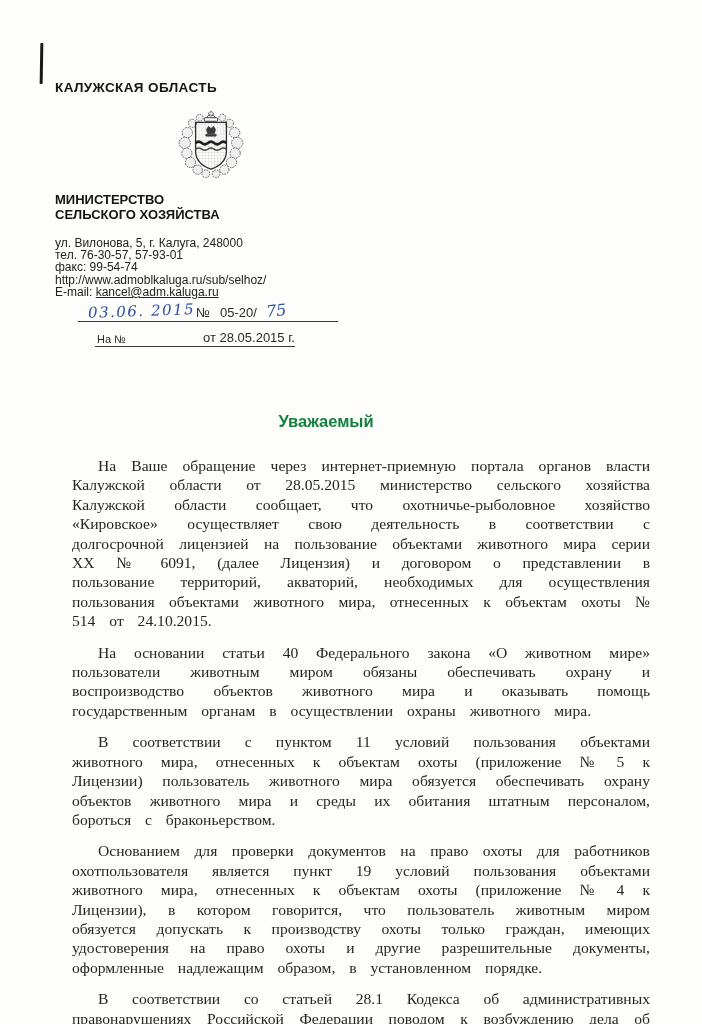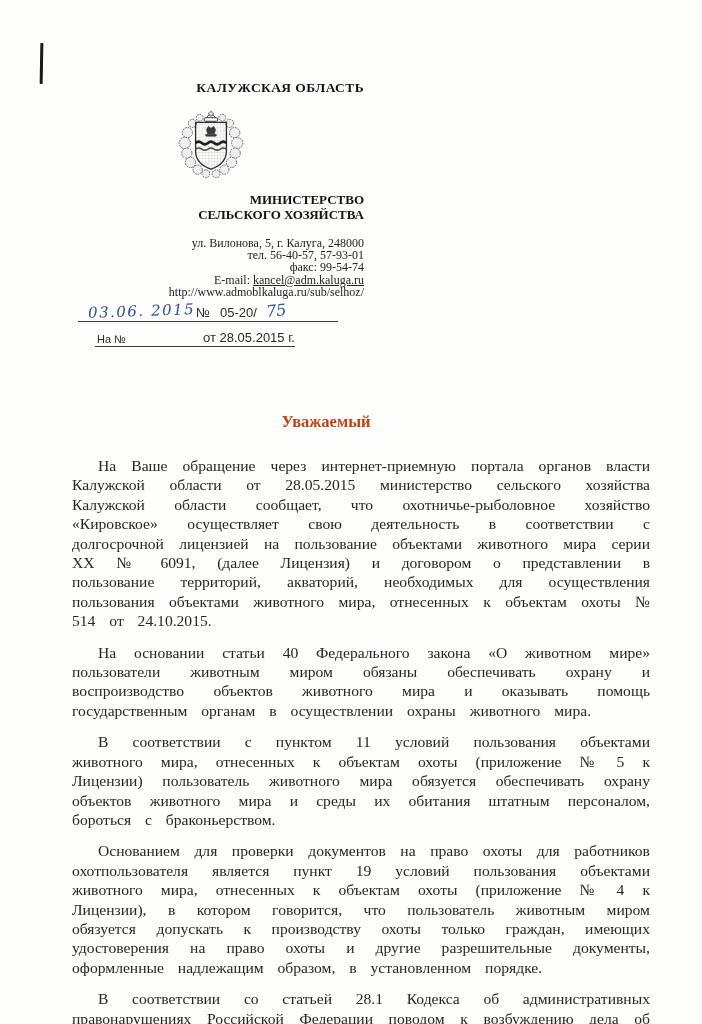--- a/index.html
+++ b/index.html
@@ -14,21 +14,21 @@
     background:#fdfdfc;
     overflow:hidden;
     color:#1c1c1c;
   }
   
   #artifact{
     position:absolute;left:40px;top:43px;width:3px;height:41px;
     background:#191919;transform:rotate(1deg);border-radius:1px;
   }
   
-  .lh{position:absolute;left:72px;width:292px;text-align:right;font-family:Liberation Serif, serif;}
+  .lh{position:absolute;left:55px;width:292px;text-align:left;}
   #region-title{top:80px;font-size:13.5px;font-weight:bold;letter-spacing:.4px;color:#141414;}
   #arms{position:absolute;left:177px;top:109px;width:68px;height:74px;}
   #ministry{top:192px;font-size:13px;font-weight:bold;line-height:15px;color:#141414;}
   #contact{top:237px;font-size:12px;line-height:12.2px;color:#222;}
   #contact .email-link{text-decoration:underline;}
   
   .ref-line{position:absolute;border-bottom:1.6px solid #3a3a3a;}
   #ref1{left:78px;top:300px;width:260px;height:21px;}
   #ref2{left:95px;top:328px;width:200px;height:18px;}
   .ref-line span{position:absolute;bottom:1px;white-space:nowrap;}
@@ -40,21 +40,21 @@
   #hw-date{left:10px;transform:rotate(-2deg);}
   #num-sign{left:118px;}
   #num-printed{left:142px;text-align:center;}
   #hw-num{left:188px;font-size:16px;transform:rotate(-6deg);letter-spacing:0;}
   #incoming-label{left:2px;font-size:11px;}
   #incoming-date{left:108px;font-size:13px;}
   
   #salutation{
     position:absolute;left:60px;top:412px;width:602px;
     text-align:center;padding-right:70px;box-sizing:border-box;
-    font-family:Liberation Serif, serif;font-weight:bold;font-size:16.5px;color:#c2410c;
+    font-family:Liberation Sans, sans-serif;font-weight:bold;font-size:16.5px;color:#15803d;
   }
   #letter-body{
     position:absolute;left:60px;top:444px;width:602px;
     font-family:"Liberation Serif", serif;
     font-size:15.6px;line-height:19.4px;color:#262626;
     text-align:justify;word-spacing:10px;
   }
   #letter-body p{margin:12px;text-indent:26px;}
   #letter-body p.underlined{
     text-decoration:underline;
@@ -119,24 +119,24 @@
     </svg>
   </div>
 
   <div id="ministry" class="lh">
     <div>МИНИСТЕРСТВО</div>
     <div>СЕЛЬСКОГО ХОЗЯЙСТВА</div>
   </div>
 
   <div id="contact" class="lh">
     <div>ул. Вилонова,  5, г. Калуга, 248000</div>
-    <div>тел.  56-40-57, 57-93-01</div>
+    <div>тел.  76-30-57, 57-93-01</div>
     <div>факс: 99-54-74</div>
+    <div>http://www.admoblkaluga.ru/sub/selhoz/</div>
     <div><span>E-mail: </span><span class="email-link">kancel@adm.kaluga.ru</span></div>
-    <div>http://www.admoblkaluga.ru/sub/selhoz/</div>
   </div>
 
   <div id="ref1" class="ref-line">
     <span id="hw-date" class="hw">03.06. 2015</span>
     <span id="num-sign" class="printed">№</span>
     <span id="num-printed" class="printed">05-20/</span>
     <span id="hw-num" class="hw">75</span>
   </div>
 
   <div id="ref2" class="ref-line">

